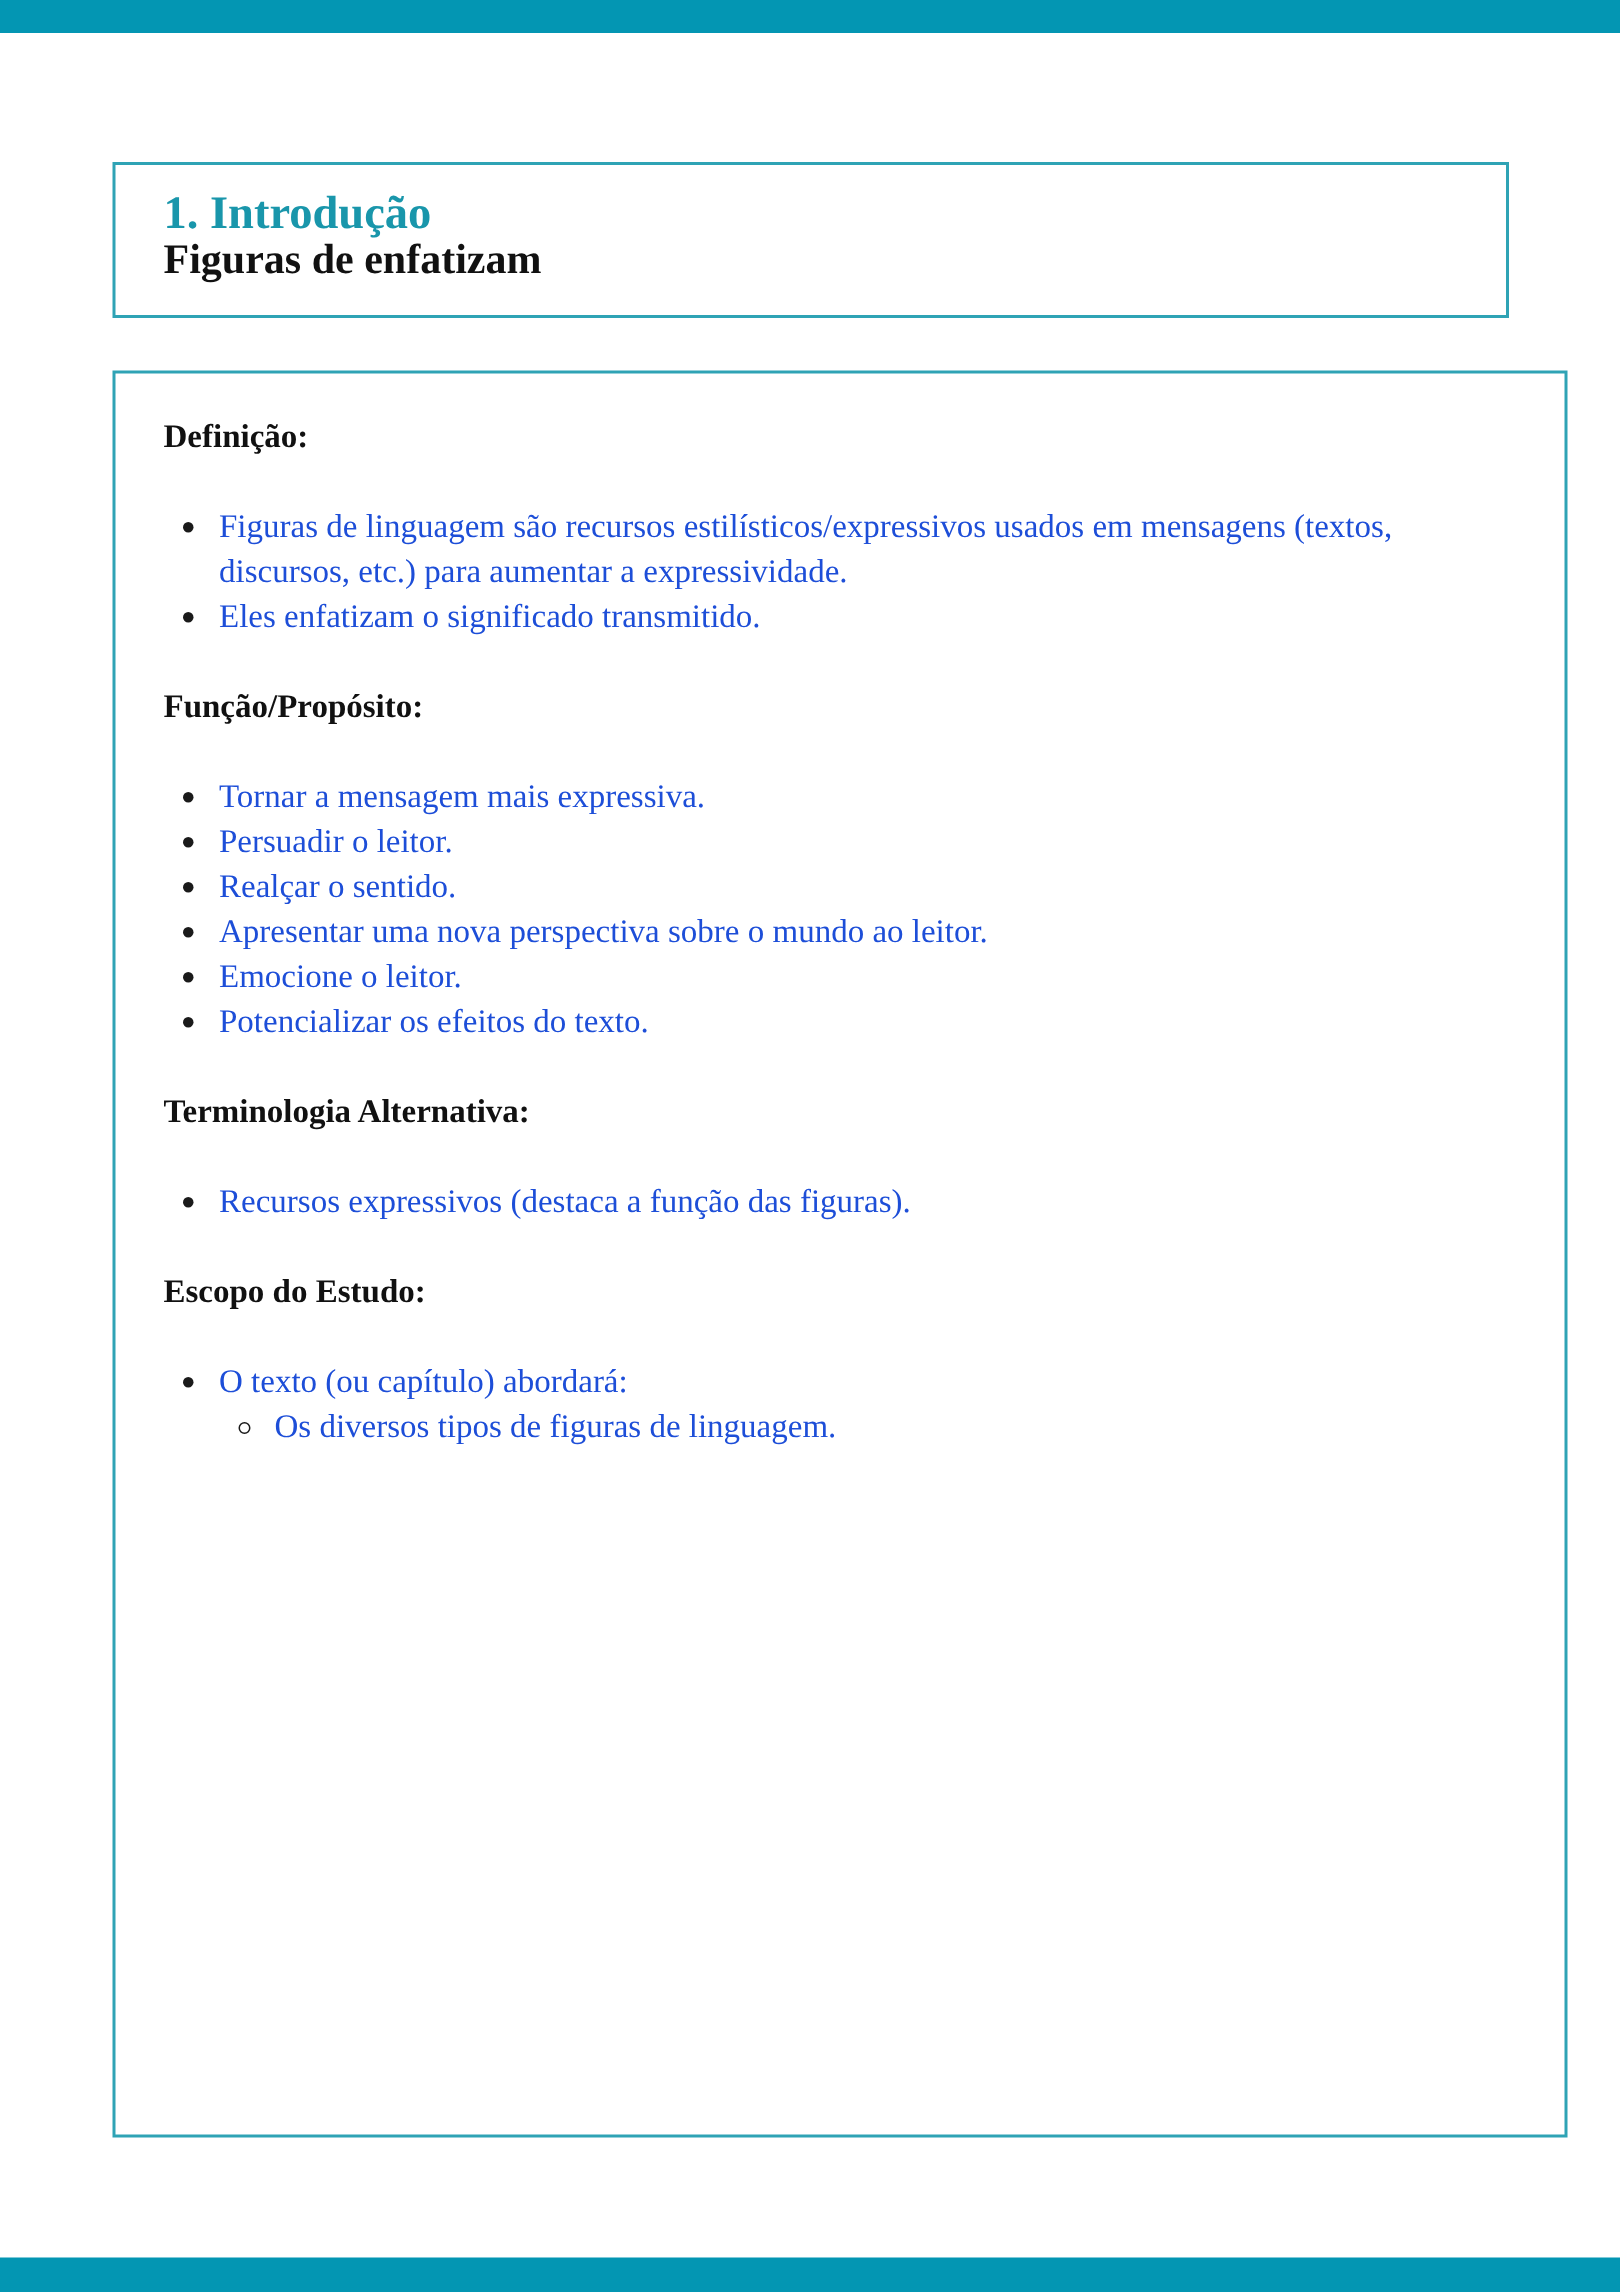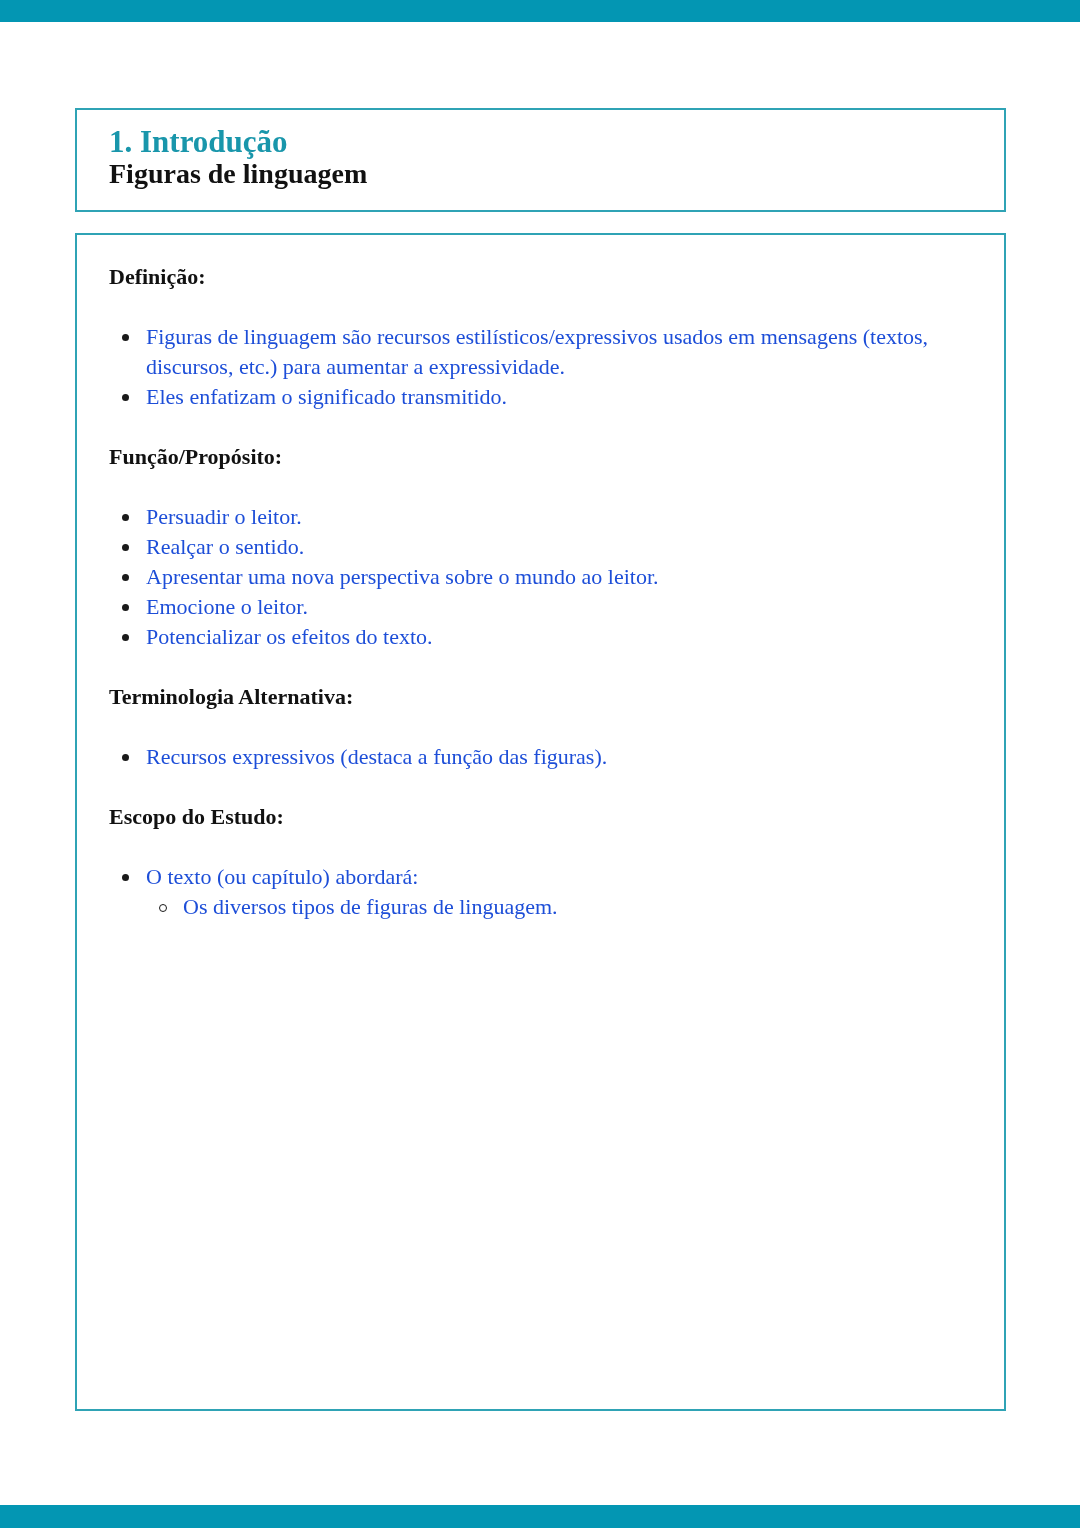--- a/index.html
+++ b/index.html
@@ -22,22 +22,23 @@
       font-family: "Liberation Serif", serif; font-weight: bold;
       font-size: 31px; line-height: 44px; color: #1996ab; margin: 0;
     }
     .subtitle {
       position: absolute; left: 32px; top: 48px;
       font-family: "Liberation Serif", serif;
       font-size: 28px; line-height: 32px; color: #111; margin: 0;
     }
 
     .content-box {
-      position: absolute; left: 75px; top: 233px; width: 927px; height: 1174px;
+      position: absolute; left: 75px; top: 247px; width: 927px; height: 1174px;
       border: 2px solid #2fa3b5;
+      padding-left: 39px;
     }
     .inner { position: absolute; left: 32px; top: 27px; width: 860px; }
     .section-heading {
       font-family: "Liberation Serif", serif; font-weight: bold;
       font-size: 22px; line-height: 30px; margin: 0 0 30px 0; color: #111;
     }
     ul { margin: 0 0 30px 0; padding: 0; list-style: none; }
     li {
       position: relative; padding-left: 37px;
       font-family: "Liberation Serif", serif;
@@ -52,34 +53,35 @@
       background: transparent; border: 1.5px solid #1a1a1a; width: 6px; height: 6px;
     }
   </style>
 </head>
 <body>
 
 <div class="bar top"></div>
 
 <div class="header-box">
   <h1 class="title">1. Introdução</h1>
-  <h2 class="subtitle">Figuras de linguagem</h2>
+  <h2 class="subtitle">Figuras de enfatizam</h2>
 </div>
 
 <div class="content-box">
   <div class="inner">
 
     <h3 class="section-heading">Definição:</h3>
     <ul>
       <li><span class="bullet"></span><span>Figuras de linguagem são recursos estilísticos/expressivos usados em mensagens (textos, discursos, etc.) para aumentar a expressividade.</span></li>
       <li><span class="bullet"></span><span>Eles enfatizam o significado transmitido.</span></li>
     </ul>
 
     <h3 class="section-heading">Função/Propósito:</h3>
     <ul>
+      <li><span class="bullet"></span><span>Tornar a mensagem mais expressiva.</span></li>
       <li><span class="bullet"></span><span>Persuadir o leitor.</span></li>
       <li><span class="bullet"></span><span>Realçar o sentido.</span></li>
       <li><span class="bullet"></span><span>Apresentar uma nova perspectiva sobre o mundo ao leitor.</span></li>
       <li><span class="bullet"></span><span>Emocione o leitor.</span></li>
       <li><span class="bullet"></span><span>Potencializar os efeitos do texto.</span></li>
     </ul>
 
     <h3 class="section-heading">Terminologia Alternativa:</h3>
     <ul>
       <li><span class="bullet"></span><span>Recursos expressivos (destaca a função das figuras).</span></li>

